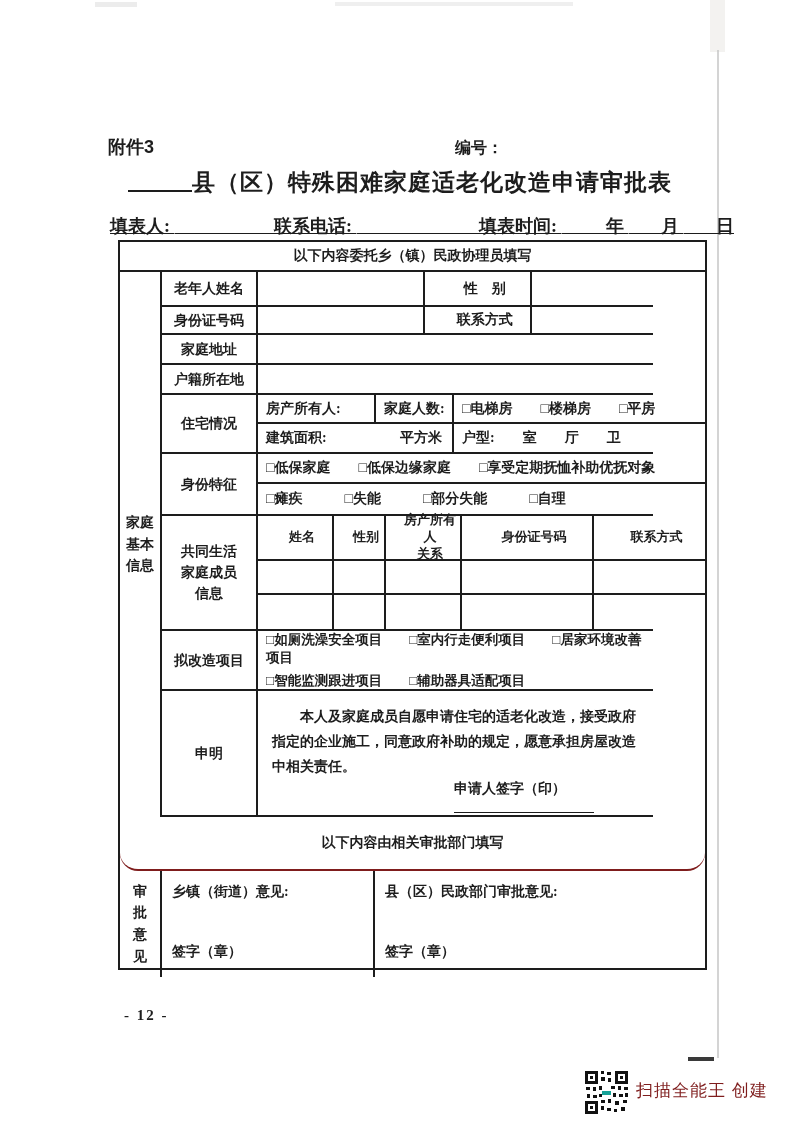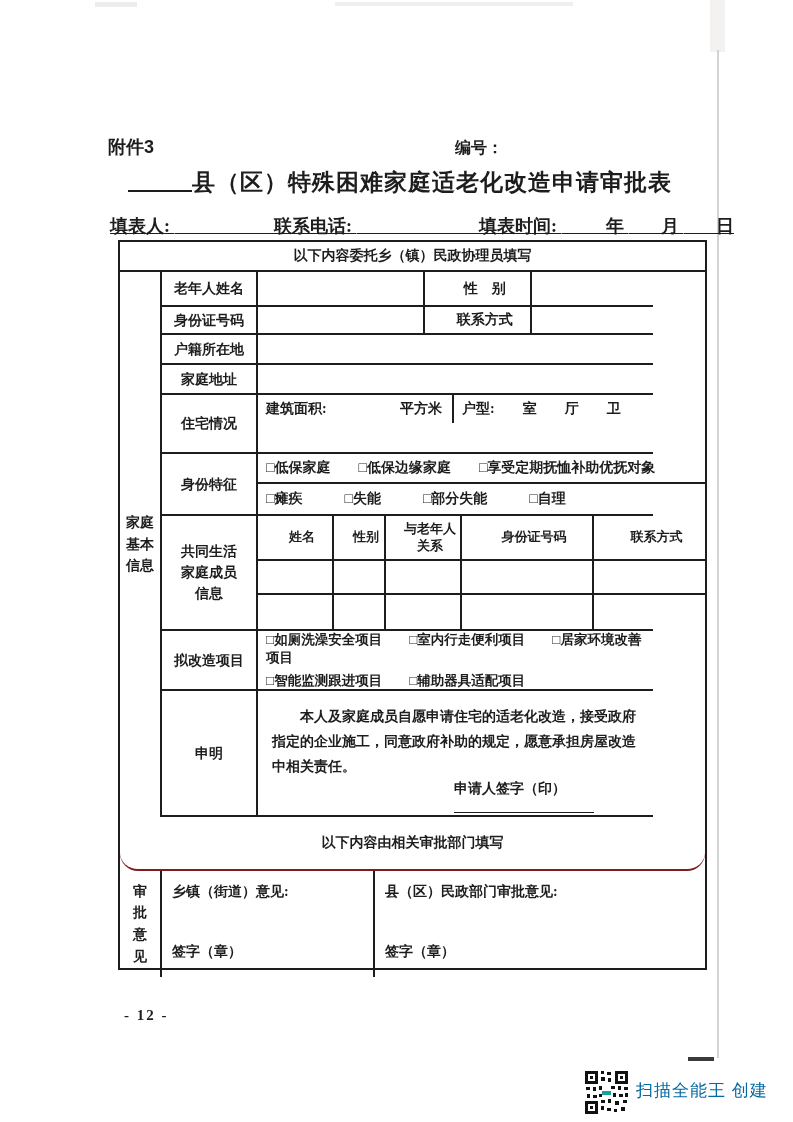--- a/index.html
+++ b/index.html
@@ -64,21 +64,21 @@
   .signrow { padding-left:182px; font-size:14px; }
 
   
   .approval { display:flex; height:106px; }
   .apcell { border-right:2px solid #1d1d1d; width:213px; display:flex; flex-direction:column; padding:12px 10px 16px 10px; }
   .apcell.last { border-right:none; flex:1; }
   .apsign { margin-top:auto; }
 
   
   .pagenum { left:124px; top:1007px; font-size:15px; letter-spacing:2px; font-weight:bold; }
-  .credit { left:636px; top:1079px; font-family:"Liberation Sans",sans-serif; font-size:17px; color:#0369a1; letter-spacing:1px; }
+  .credit { left:636px; top:1079px; font-family:"Liberation Sans",sans-serif; font-size:17px; color:#7f1d1d; letter-spacing:1px; }
   .qr { left:584px; top:1070px; }
 
   
   .vline { left:717px; top:50px; width:2px; height:1008px; background:#c6c6c6; opacity:.75; }
   .cornerblock { left:710px; top:0; width:15px; height:52px; background:#f3f2f0; }
   .darkmark { left:688px; top:1057px; width:26px; height:4px; background:#3a3a3a; }
   .smudge1 { left:95px; top:2px; width:42px; height:5px; background:#ececec; }
   .smudge2 { left:335px; top:2px; width:238px; height:4px; background:#efefef; }
 </style>
 </head>
@@ -127,32 +127,37 @@
       </div>
 
       <div class="r h28">
         <div class="lab">身份证号码</div>
         <div class="cell cw190"></div>
         <div class="cell cw120 ctr">联系方式</div>
         <div class="cell cw137 last"></div>
       </div>
 
       <div class="r h30a">
+        <div class="lab">家庭地址</div>
+        <div class="cell full last"></div>
+      </div>
+
+      <div class="r h30a">
         <div class="lab">户籍所在地</div>
-        <div class="cell full last"></div>
-      </div>
-
-      <div class="r h30a">
-        <div class="lab">家庭地址</div>
         <div class="cell full last"></div>
       </div>
 
       <div class="r h59">
         <div class="lab">住宅情况</div>
         <div class="sub">
+          <div class="subr" style="height:29px">
+            <div class="cell cw118">房产所有人:</div>
+            <div class="cell cw78">家庭人数:</div>
+            <div class="cell cw251 last prewrap">□电梯房　　□楼梯房　　□平房</div>
+          </div>
           <div class="subr" style="height:28px">
             <div class="cell cw196" style="justify-content:space-between;padding-right:10px">
               <span>建筑面积:</span>
               <span>平方米</span>
             </div>
             <div class="cell cw251 last prewrap">户型:　　室　　厅　　卫</div>
           </div>
         </div>
       </div>
 
@@ -169,21 +174,21 @@
       </div>
 
       <div class="r h115">
         <div class="lab pre">共同生活
 家庭成员
 信息</div>
         <div class="sub">
           <div class="subr" style="height:45px">
             <div class="cell mw76 ctr memhead pre">姓名</div>
             <div class="cell mw52 ctr memhead pre">性别</div>
-            <div class="cell mw76b ctr memhead pre">与老年人
+            <div class="cell mw76b ctr memhead pre">房产所有人
 关系</div>
             <div class="cell mw132 ctr memhead pre">身份证号码</div>
             <div class="cell mw111 ctr memhead pre last">联系方式</div>
           </div>
           <div class="subr" style="height:34px">
             <div class="cell mw76"></div>
             <div class="cell mw52"></div>
             <div class="cell mw76b"></div>
             <div class="cell mw132"></div>
             <div class="cell mw111 last"></div>

